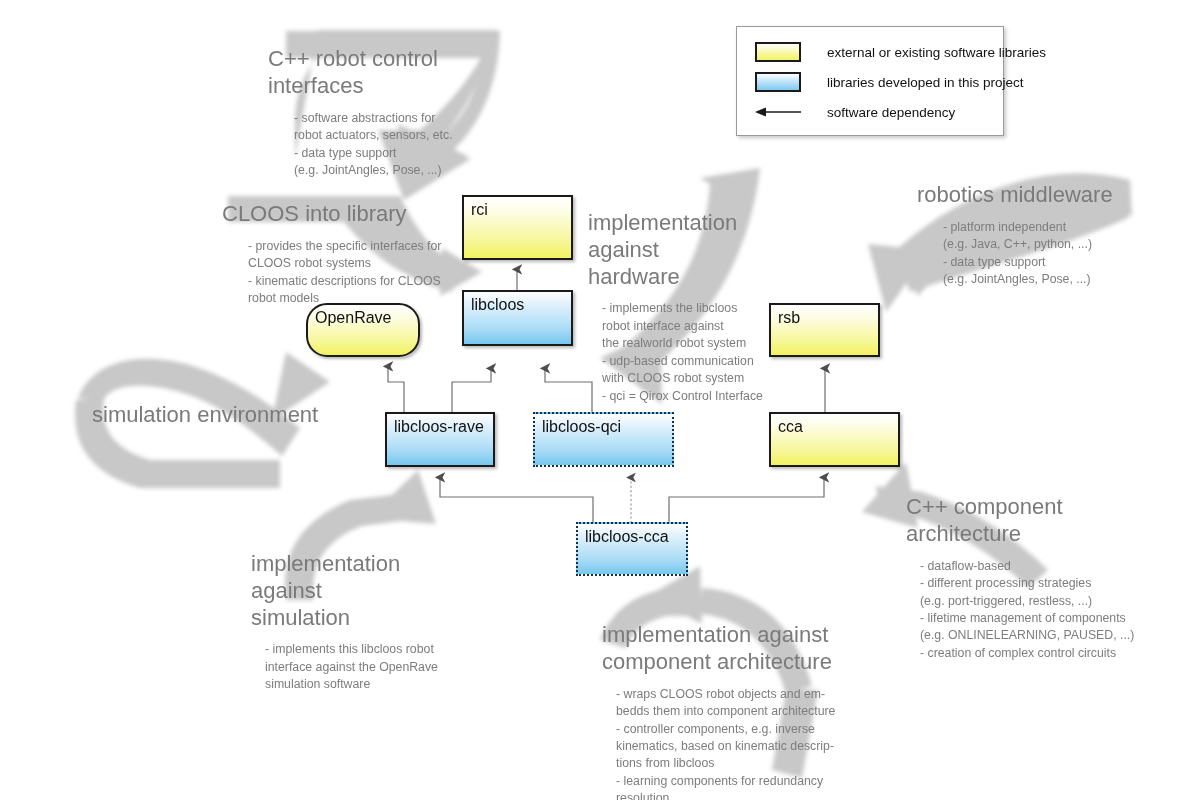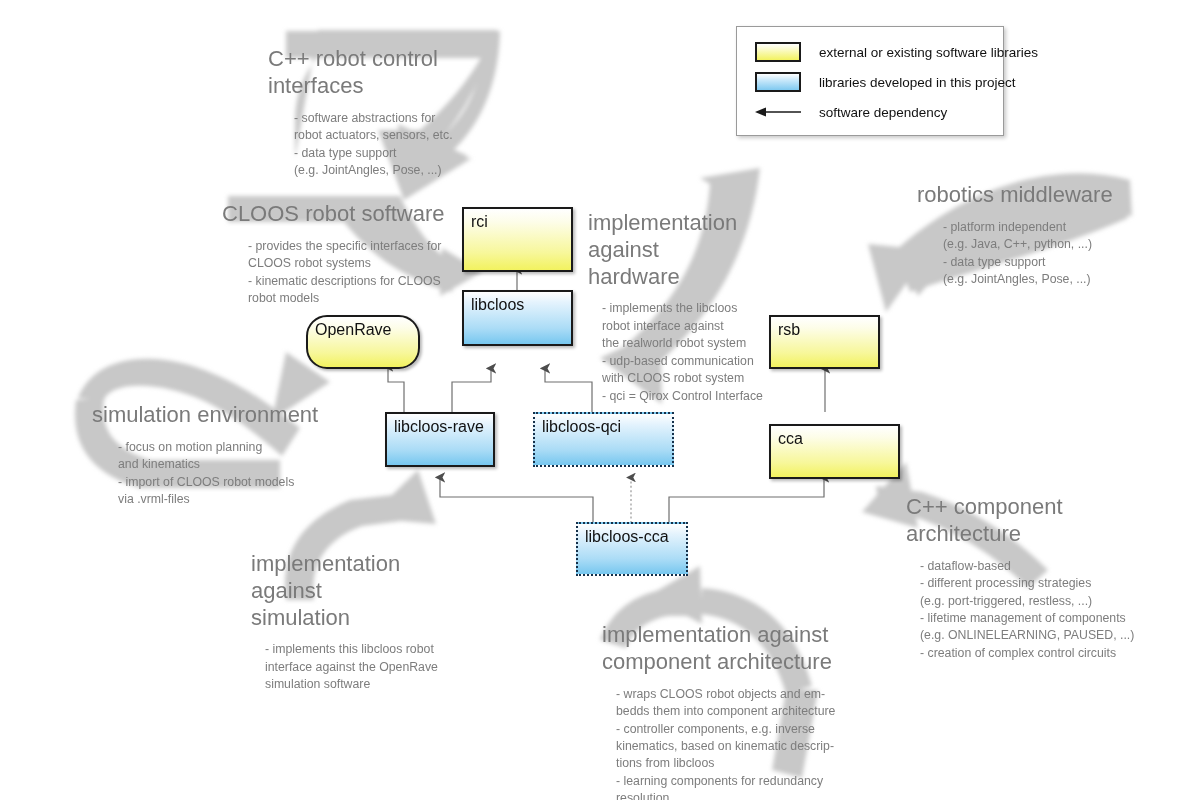--- a/index.html
+++ b/index.html
@@ -49,21 +49,20 @@
   }
   .node.solid {
     border: 2px solid #1a1a1a;
     box-shadow: 2px 2px 3px rgba(0,0,0,0.28);
   }
   .node.dotted {
     border: 2px dotted #15304a;
   }
   .node.yellow {
     background: linear-gradient(to bottom, #ffffff 0%, #fdfde8 22%, #f7f79a 72%, #f2f25f 100%);
-    margin-top: 12px;
   }
   .node.blue {
     background: linear-gradient(to bottom, #ffffff 0%, #e4f3fd 20%, #abdcf6 70%, #77c7ef 100%);
   }
 
   
   #legend {
     position: absolute;
     left: 736px; top: 26px;
     width: 268px; height: 110px;
@@ -95,20 +94,21 @@
   .legend-arrow {
     width: 46px; height: 20px;
     margin-right: 18px;
     margin-left: 6px;
     flex: 0 0 auto;
   }
   .legend-label {
     font-size: 13.5px;
     color: #111;
     white-space: nowrap;
+    margin-left: 8px;
   }
 
   
   .annot {
     position: absolute;
     color: #6e6e6e;
   }
   .annot .head {
     font-size: 22px;
     color: #7a7a7a;
@@ -254,21 +254,21 @@
 
   <div class="annot indent" style="left:268px; top:46px; width:250px;">
     <div class="head">C++ robot control interfaces</div>
     <div class="bullets">- software abstractions for
    robot actuators, sensors, etc.
 - data type support
    (e.g. JointAngles, Pose, ...)</div>
   </div>
 
   <div class="annot indent" style="left:222px; top:201px; width:260px;">
-    <div class="head">CLOOS robot software</div>
+    <div class="head">CLOOS into library</div>
     <div class="bullets">- provides the specific interfaces for
    CLOOS robot systems
 - kinematic descriptions for CLOOS
    robot models</div>
   </div>
 
   <div class="annot indent2" style="left:588px; top:210px; width:190px;">
     <div class="head">implementation against
 hardware</div>
     <div class="bullets">- implements the libcloos
@@ -282,24 +282,20 @@
   <div class="annot indent" style="left:917px; top:182px; width:230px;">
     <div class="head">robotics middleware</div>
     <div class="bullets">- platform independent
    (e.g. Java, C++, python, ...)
 - data type support
    (e.g. JointAngles, Pose, ...)</div>
   </div>
 
   <div class="annot indent" style="left:92px; top:402px; width:230px;">
     <div class="head">simulation environment</div>
-    <div class="bullets">- focus on motion planning
-   and kinematics
-- import of CLOOS robot models
-   via .vrml-files</div>
   </div>
 
   <div class="annot indent2" style="left:251px; top:551px; width:210px;">
     <div class="head">implementation against
 simulation</div>
     <div class="bullets">- implements this libcloos robot
    interface against the OpenRave
    simulation software</div>
   </div>
 

